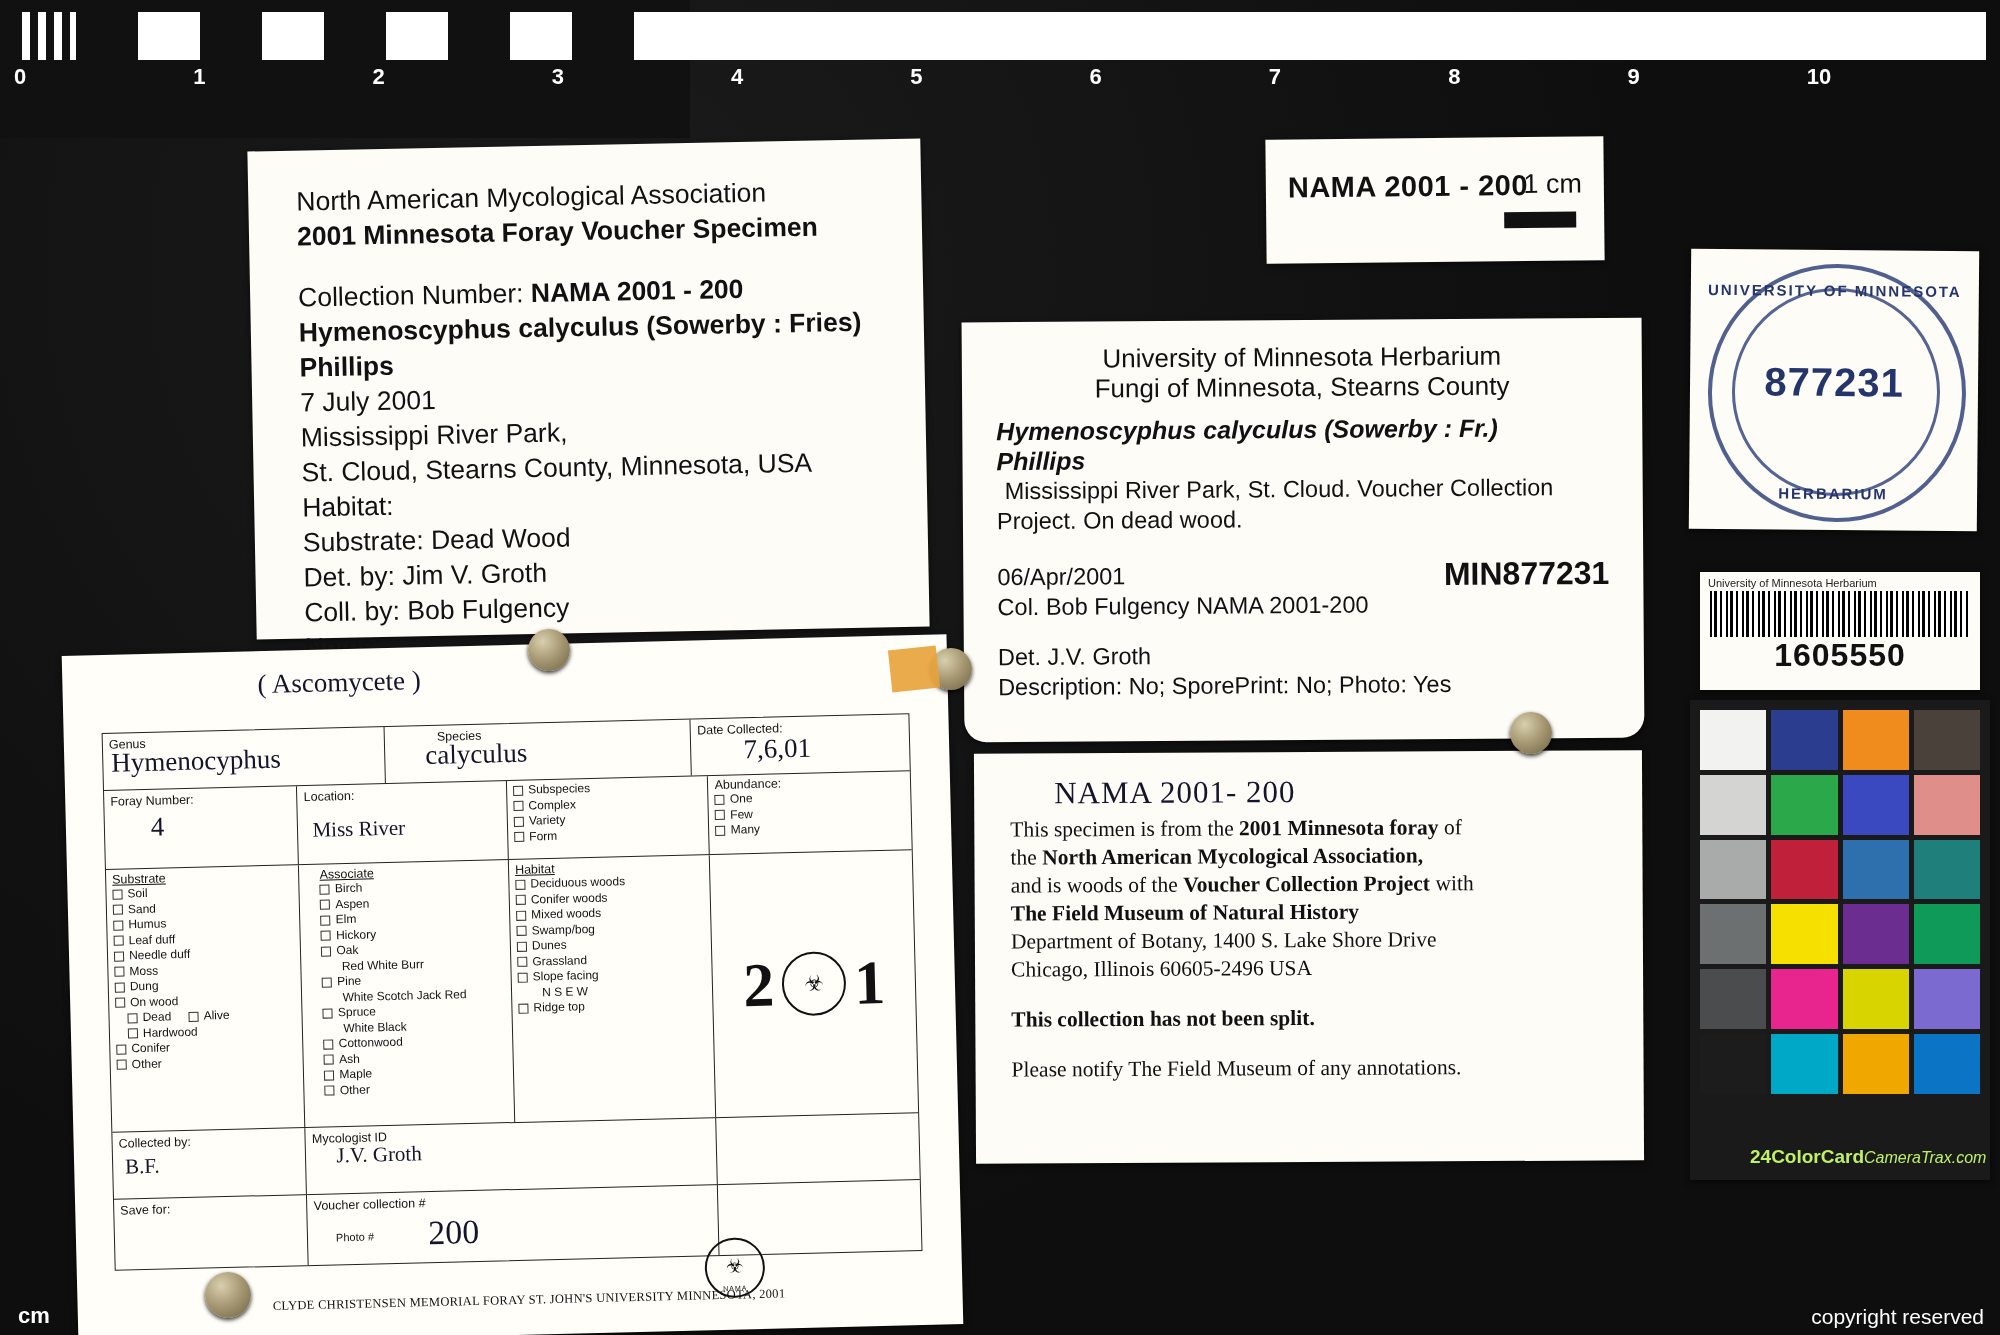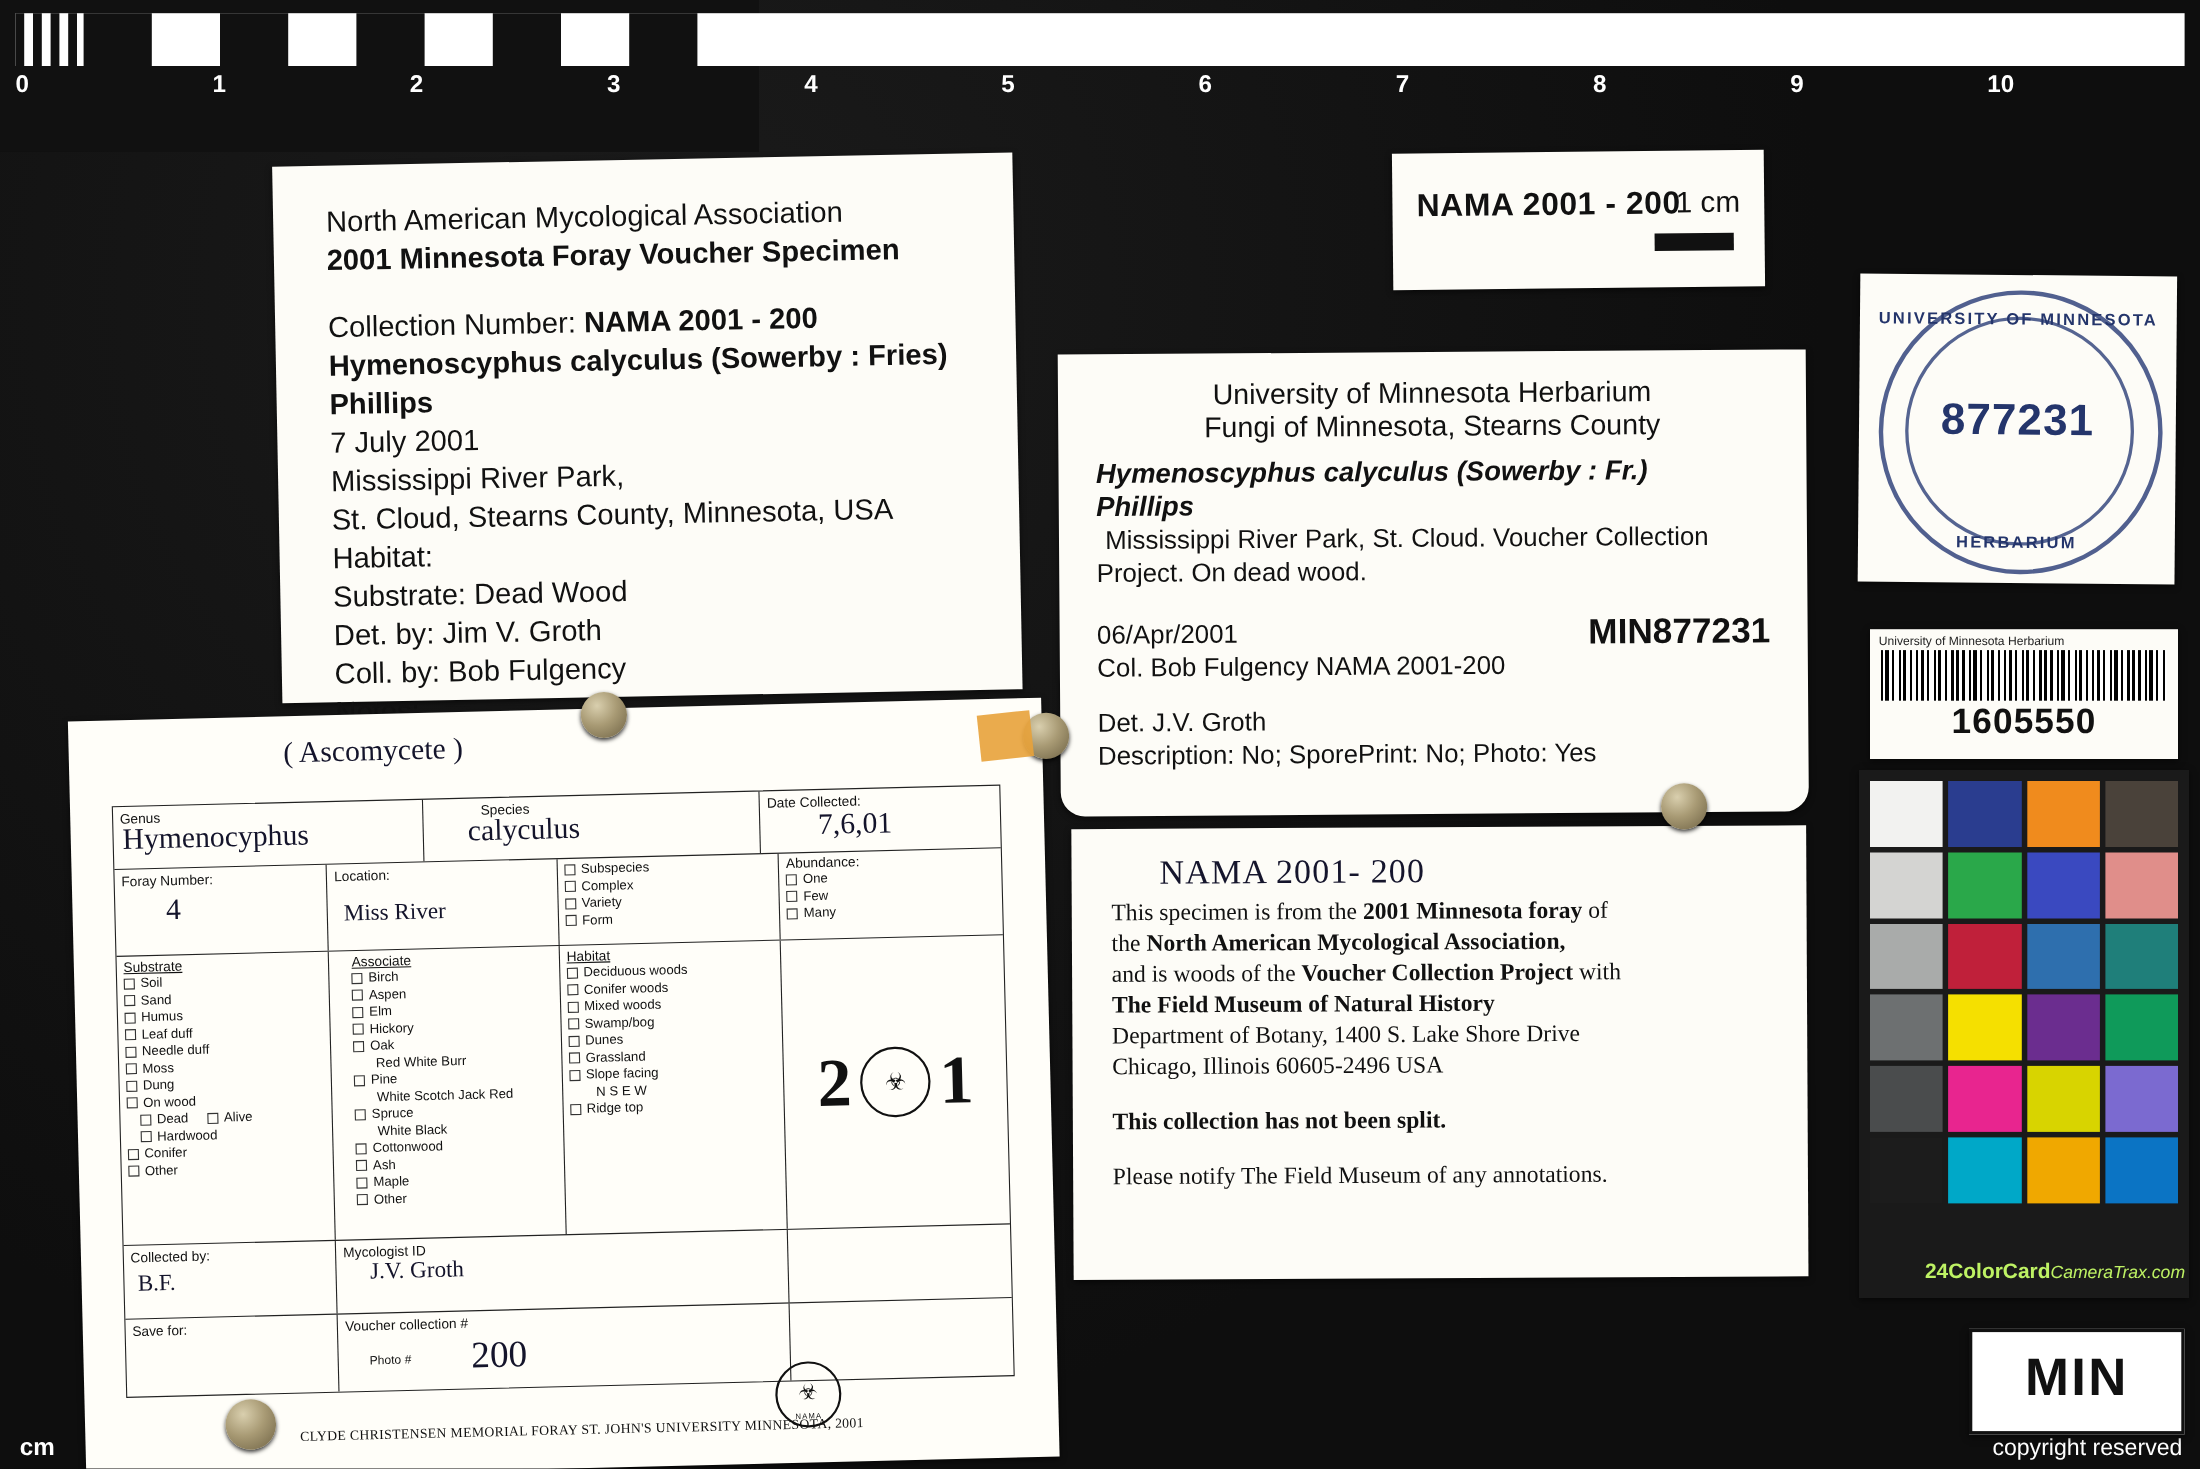--- a/index.html
+++ b/index.html
@@ -355,23 +355,20 @@
       <span>6</span>
       <span>7</span>
       <span>8</span>
       <span>9</span>
       <span>10</span>
     </div>
     <div class="cm">cm</div>
     <div class="cr">copyright reserved</div>
   </div>
 
-  <div id="min-box" class="card">
-    <div class="t">MIN</div>
-  </div>
 
   <div class="pin" style="left:528px;top:629px;width:42px;height:42px;"></div>
   <div class="pin" style="left:930px;top:648px;width:42px;height:42px;"></div>
   <div class="pin" style="left:1510px;top:712px;width:42px;height:42px;"></div>
   <div class="pin" style="left:205px;top:1272px;width:46px;height:46px;"></div>
   <div style="position:absolute;left:890px;top:648px;width:48px;height:42px;background:#e8a23a;opacity:.9;transform:rotate(-6deg);"></div>
 
 </div>
 
 </body></html>

